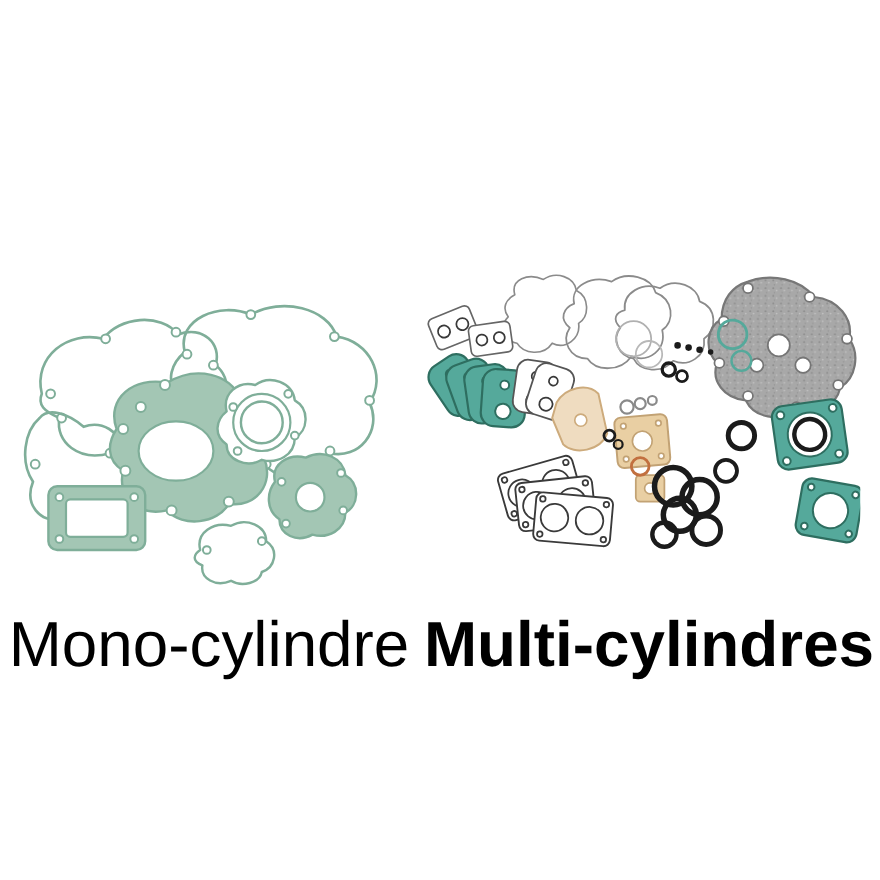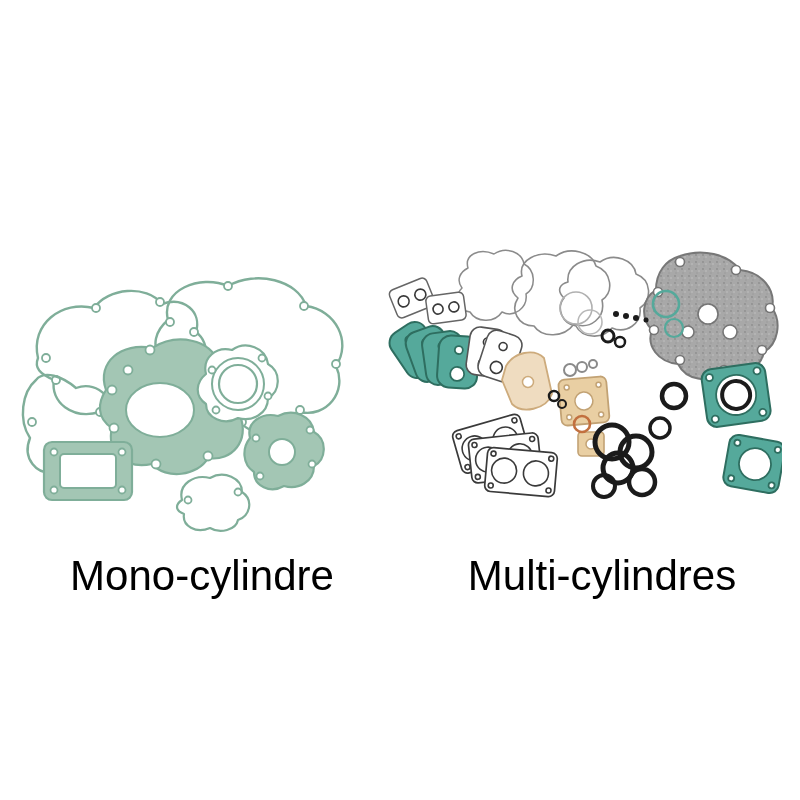--- a/index.html
+++ b/index.html
@@ -23,24 +23,24 @@
   #stage{
     position:relative;width:800px;height:800px;overflow:hidden;
     background:var(--c-background);
     font-family:"Liberation Sans", sans-serif;color:var(--c-text);
   }
   .title{
     position:absolute;top:128px;left:0;width:800px;text-align:center;
     font-size:44px;line-height:1.16;font-weight:400;letter-spacing:0;
   }
   .caption{
-    position:absolute;top:552px;font-size:42px;font-weight:400;text-align:center;padding-left:12px;
+    position:absolute;top:552px;font-size:58px;font-weight:400;text-align:center;
   }
   .caption.mono{left:0;width:380px;}
-  .caption.multi{left:385px;width:410px;}
+  .caption.multi{left:385px;width:410px;font-weight:bold;}
   .fig{position:absolute;}
   .fig.mono{left:10px;top:262px;}
   .fig.multi{left:372px;top:246px;}
 
   
   .ln{fill:none;stroke:var(--c-sage-stroke);}
   .sage{fill:var(--c-sage-fill);stroke:var(--c-sage-stroke);}
   .holeL{fill:#ffffff;stroke:var(--c-sage-stroke);stroke-width:2;}
   .holeS{fill:#ffffff;stroke:var(--c-sage-stroke);stroke-width:1.8;}
   .whiteblob{fill:#ffffff;stroke:var(--c-sage-stroke);stroke-width:2.2;}

